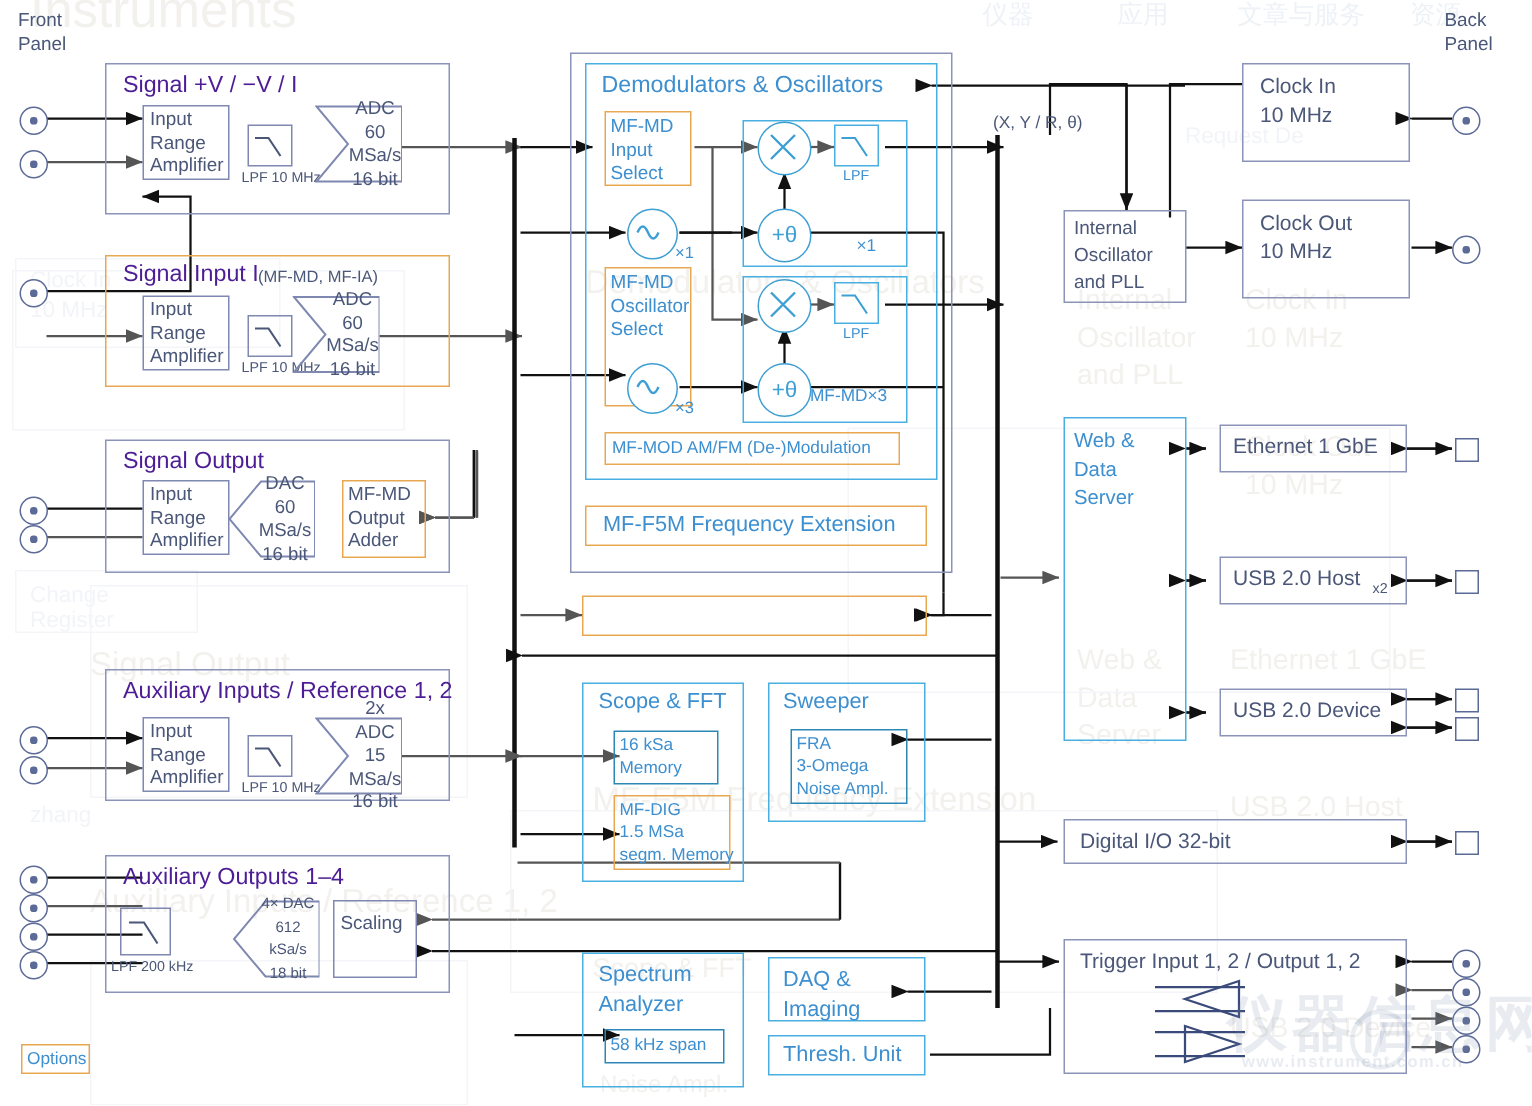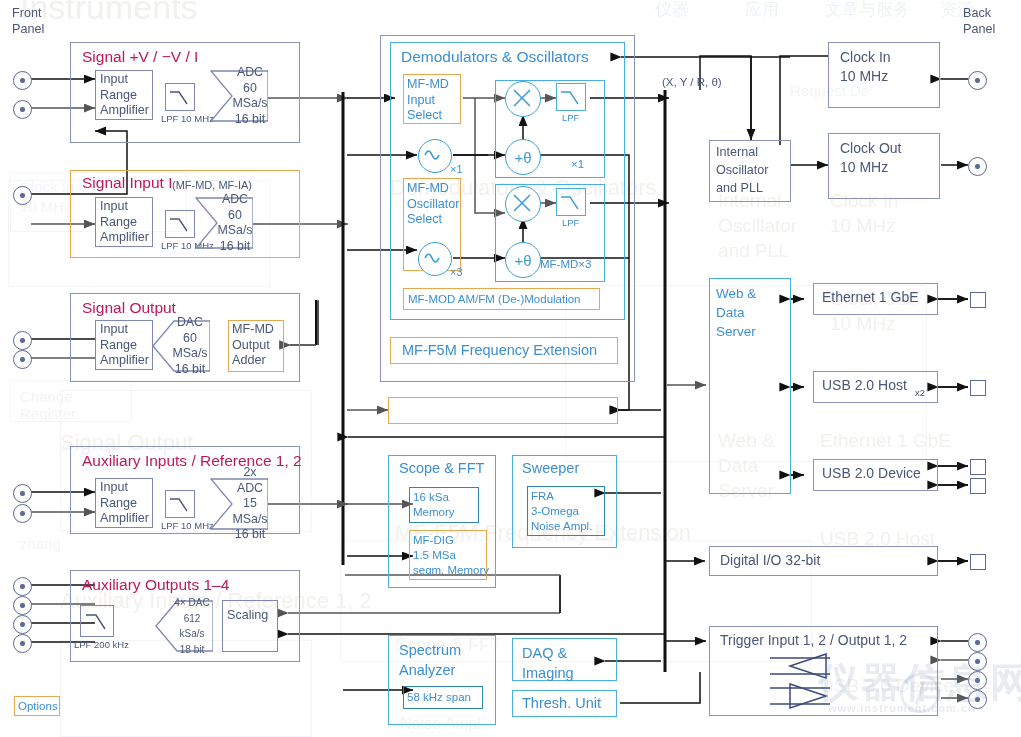--- a/index.html
+++ b/index.html
@@ -30,21 +30,21 @@
 
   
   .blk{position:absolute;box-sizing:border-box;z-index:10;background:transparent;}
   .outer{border:1.3px solid #8b93b8;}
   .outer-org{border:1.3px solid #e8a852;}
   .inner{border:1.2px solid #7f88b0;}
   .cyan{border:1.3px solid #49aee0;}
   .cyan-d{border:1.3px solid #2d87b5;}
   .org{border:1.3px solid #e8a852;}
 
-  .ttl{position:absolute;z-index:11;font-size:15.5px;color:#be185d;white-space:nowrap;}
+  .ttl{position:absolute;z-index:11;font-size:15.5px;color:#4c1d95;white-space:nowrap;}
   .ttl-sm{font-size:11px;color:#4b5778;}
   .ttl-cy{position:absolute;z-index:11;font-size:15.5px;color:#3d8fd0;white-space:nowrap;}
   .lbl{position:absolute;z-index:11;font-size:12.6px;line-height:15.5px;color:#4b5778;white-space:pre-line;}
   .lbl-cy{position:absolute;z-index:11;font-size:12.6px;line-height:15.5px;color:#3d8fd0;white-space:pre-line;}
   .lbl-cy2{position:absolute;z-index:11;font-size:12.3px;line-height:15px;color:#3d8fd0;white-space:pre-line;}
   .tiny{position:absolute;z-index:11;font-size:9.5px;color:#4b5778;white-space:nowrap;}
   .tiny-cy{position:absolute;z-index:11;font-size:9.5px;color:#3d8fd0;white-space:nowrap;}
 
   
   .bnc{position:absolute;z-index:12;width:17px;height:17px;border-radius:50%;

